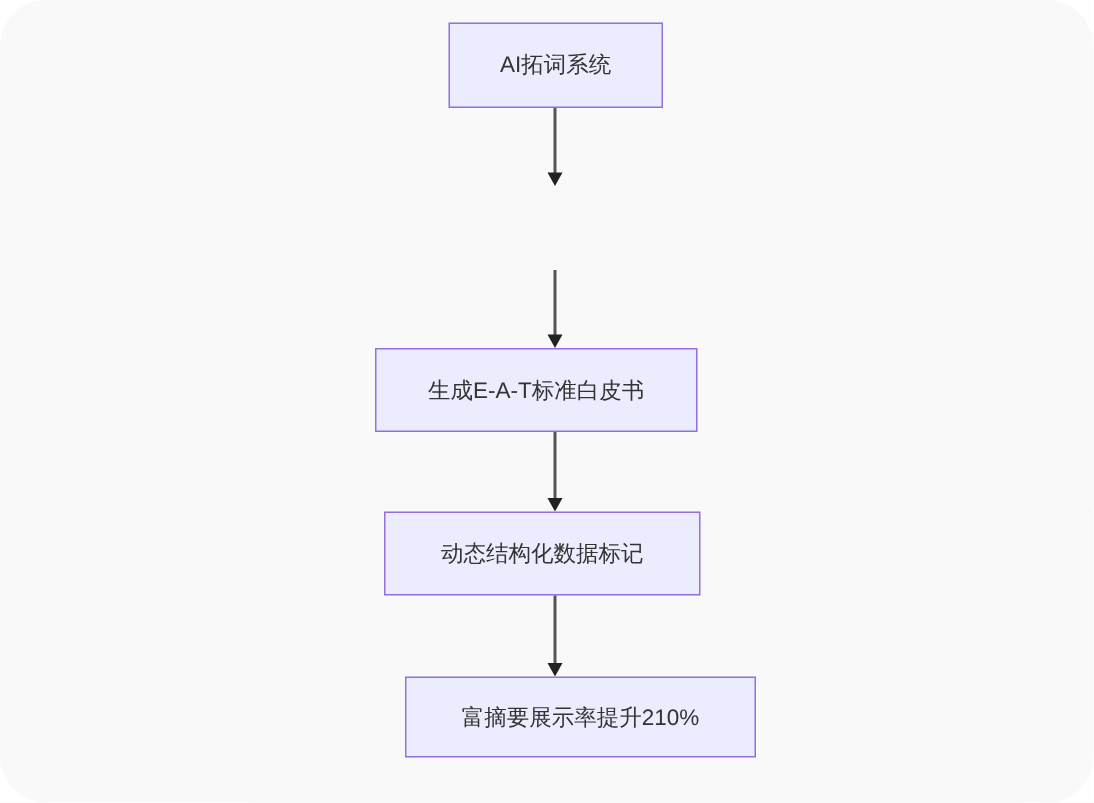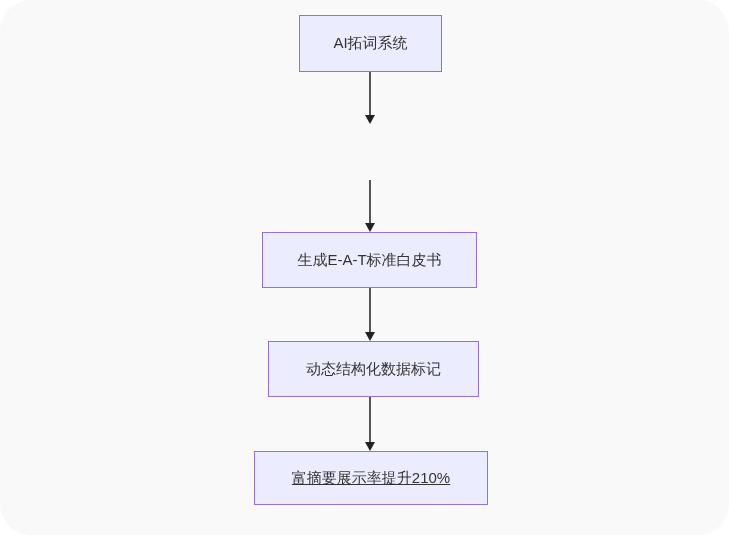--- a/index.html
+++ b/index.html
@@ -23,23 +23,23 @@
     color: var(--text_color, #333333);
     font-size: 15px;
     display: flex;
     align-items: center;
     justify-content: center;
     text-align: center;
     white-space: nowrap;
   }
   .node-0 { left: 299px; top: 15px;  width: 143px; height: 57px; }
   .node-1 { left: 275px; top: 124px; width: 190px; height: 56px; }
-  .node-2 { left: 262px; top: 232px; width: 215px; height: 56px; }
-  .node-3 { left: 268px; top: 341px; width: 211px; height: 56px; font-family: Liberation Serif, serif; }
-  .node-4 { left: 254px; top: 451px; width: 234px; height: 54px; text-decoration: underline; }
+  .node-2 { left: 250px; top: 232px; width: 215px; height: 56px; }
+  .node-3 { left: 256px; top: 341px; width: 211px; height: 56px; font-family: Liberation Serif, serif; }
+  .node-4 { left: 270px; top: 451px; width: 234px; height: 54px; }
 
   .edge {
     position: absolute;
     left: 364px;   
     width: 12px;
   }
   .edge-0 { top: 72px;  height: 52px; }
   .edge-1 { top: 180px; height: 52px; }
   .edge-2 { top: 288px; height: 53px; }
   .edge-3 { top: 397px; height: 54px; }

